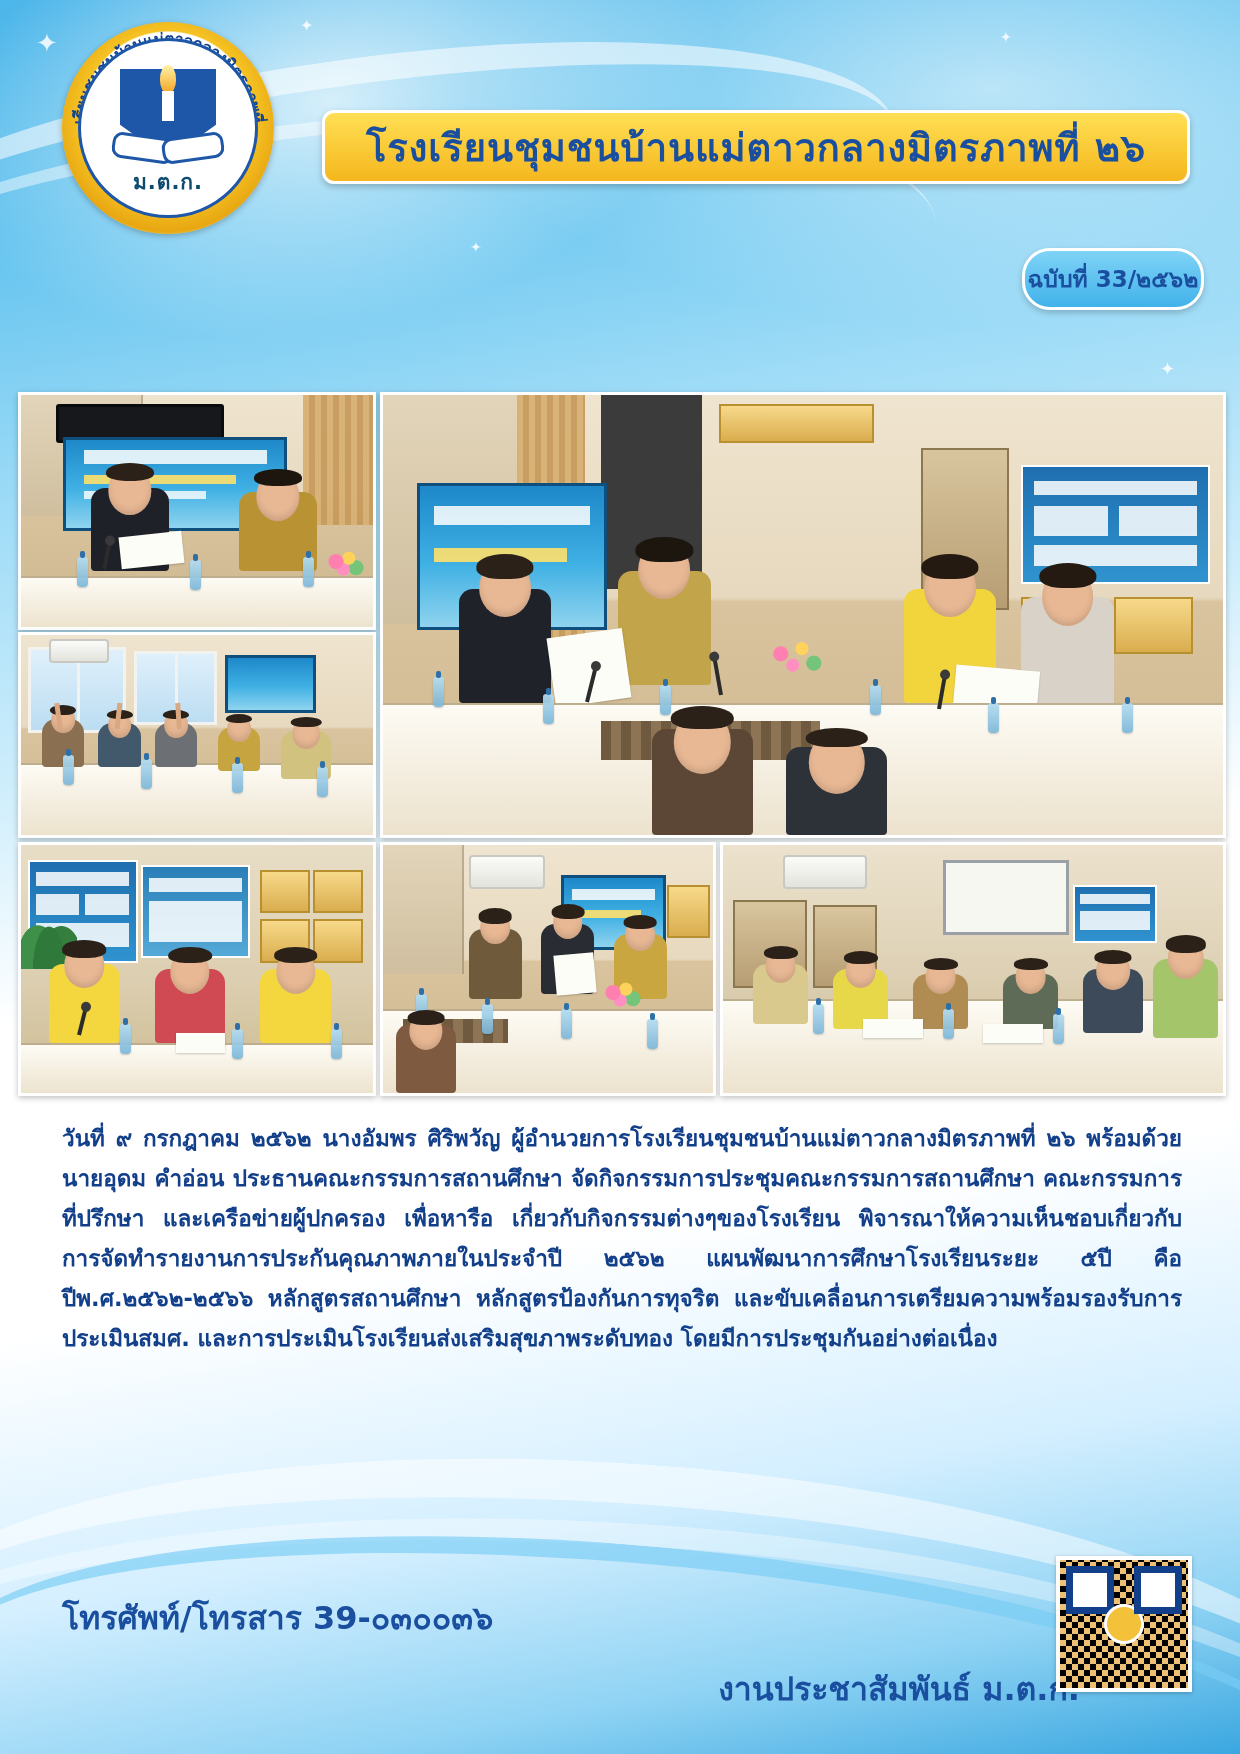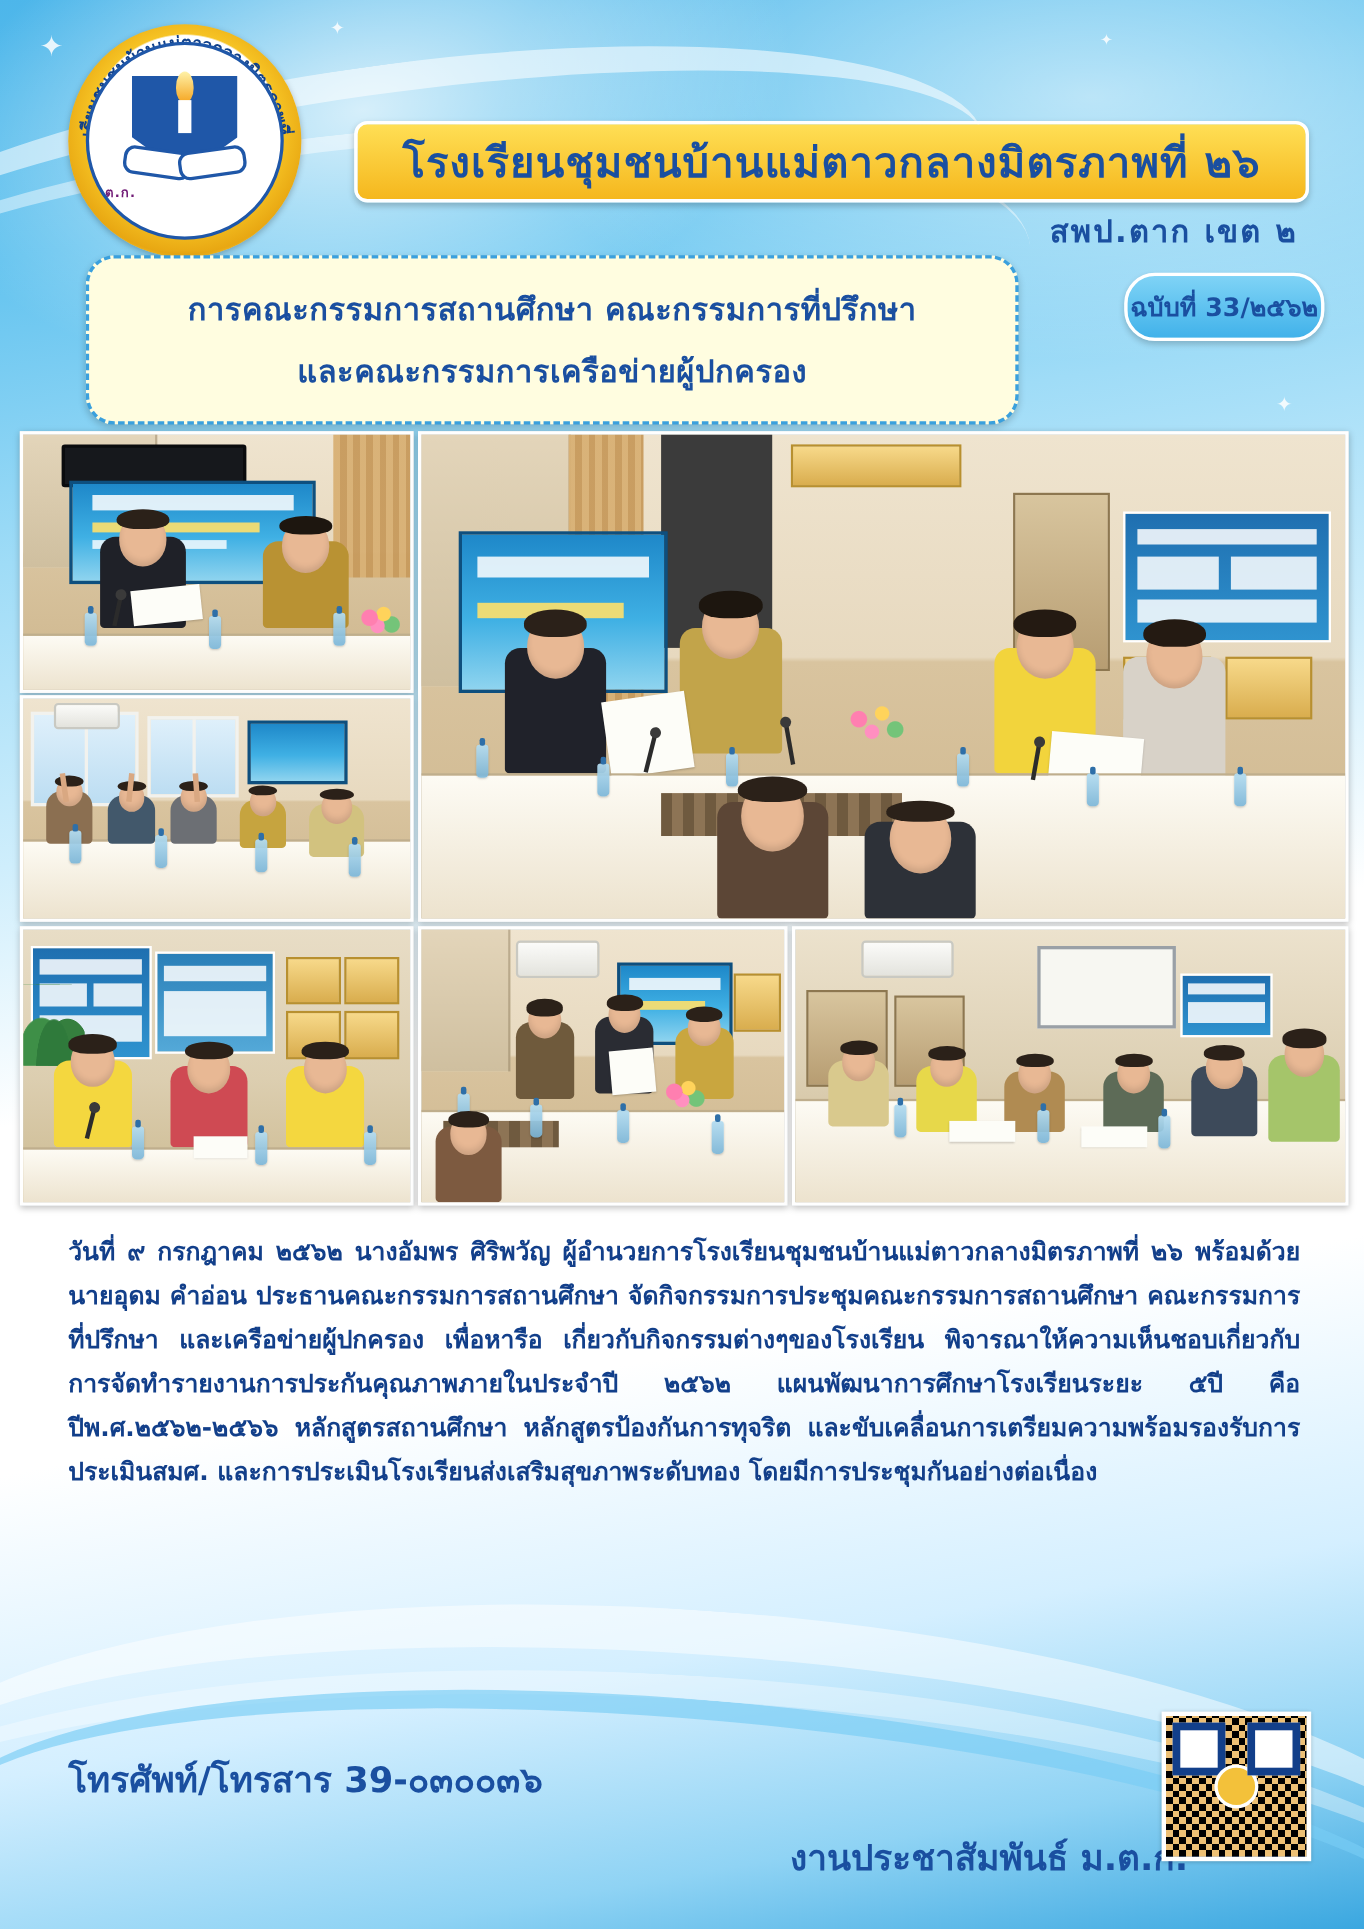--- a/index.html
+++ b/index.html
@@ -131,23 +131,24 @@
     background: #ffffff;
     border: 3px solid #1f57a8;
     border-radius: 10px;
   }
   .logo-hands:before { left: -4px; transform: rotate(8deg); }
   .logo-hands:after { right: -4px; transform: rotate(-8deg); }
   .logo-abbr {
     position: absolute;
     left: 0; right: 0;
     top: 124px;
-    font-size: 12px;
-    font-weight: bold;
-    color: #701a75;
+    text-align: center;
+    font-size: 21px;
+    font-weight: bold;
+    color: #0c4a6e;
     letter-spacing: 1px;
   }
   .logo-ring-text {
     position: absolute;
     left: 0; right: 0; top: 0; bottom: 0;
   }
   .logo-ring-text svg { width: 100%; height: 100%; }
   .logo-ring-text text {
     font-size: 15.5px;
     font-family: "DejaVu Sans", sans-serif;
@@ -512,27 +513,22 @@
         <div class="logo-hands"></div>
         <div class="logo-abbr">ม.ต.ก.</div>
       </div>
     </div>
 
 
     <div class="title-bar">
       <span>โรงเรียนชุมชนบ้านแม่ตาวกลางมิตรภาพที่ ๒๖</span>
     </div>
 
-    <div class="subtitle-area">สพป.ตาก เขต ๒</div>
   </div>
 
-  <div class="headline-box">
-    <div>การคณะกรรมการสถานศึกษา คณะกรรมการที่ปรึกษา</div>
-    <div>และคณะกรรมการเครือข่ายผู้ปกครอง</div>
-  </div>
 
   <div class="issue-badge">
     <span>ฉบับที่ 33/๒๕๖๒</span>
   </div>
 
   <div class="photos">
 
     <div class="photo ph1">
       <div class="room"></div>
       <div class="wall-panel" style="left:0; width:34%;"></div>

